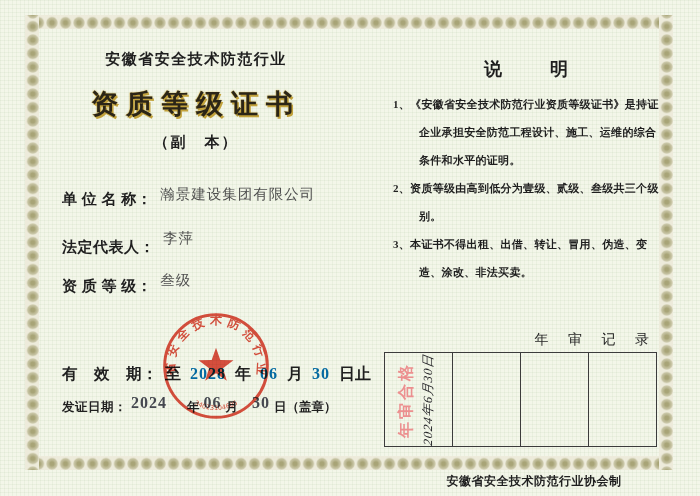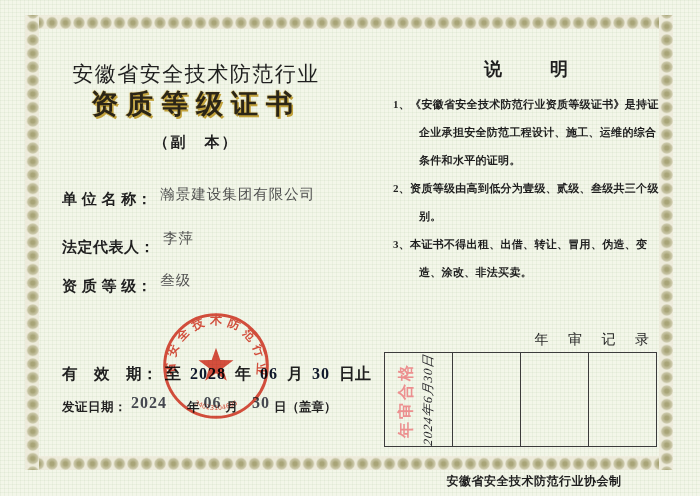--- a/index.html
+++ b/index.html
@@ -27,42 +27,42 @@
     background-size:13.5px 13.5px, 13.5px 13.5px;
     background-position:center center;
   }
   .strip.top    { left:25px; top:15px;  width:648px; height:14px; }
   .strip.bottom { left:25px; top:456px; width:648px; height:14px; }
   .strip.left   { left:25px; top:15px;  width:14px;  height:455px; }
   .strip.right  { left:659px; top:15px; width:14px;  height:455px; }
 
   
   .left-head { position:absolute; left:40px; width:312px; text-align:center; }
-  .region-title { top:60px; font-size:21px; font-weight:normal; letter-spacing:1.5px; }
+  .region-title { top:50px; font-size:15px; font-weight:bold; letter-spacing:1.5px; }
   .cert-title {
     top:86px; font-size:27px; font-weight:bold; letter-spacing:8px;
     color:#2b2517;
     text-shadow: 1.5px 1.5px 0 #c2a23c, -0.5px -0.5px 0 rgba(194,162,60,0.65), 0 0 2px rgba(194,162,60,0.8);
   }
   .copy-type { top:133px; font-size:15px; font-weight:bold; letter-spacing:2px; }
 
   
   .field { position:absolute; left:62px; white-space:nowrap; }
   .field .lbl { display:inline-block; font-size:15px; font-weight:bold; letter-spacing:0.5px; vertical-align:baseline; }
   .field .val { display:inline-block; font-size:14.5px; color:#4f4f4f; letter-spacing:1px; margin-left:4px; position:relative; }
   .f-company  { top:190px; } .f-company .val { top:-5px; }
   .f-legal    { top:238px; } .f-legal .val   { top:-9px; }
   .f-grade    { top:277px; } .f-grade .val   { top:-6px; }
   .f-certno   { top:315px; } .f-certno .val  { top:-4px; }
 
   .f-valid { top:357px; font-size:16px; }
   .f-valid .lbl { font-size:15.5px; }
   .f-valid .seg { display:inline-block; }
   .f-valid .unit { font-weight:bold; color:#1f1f1f; margin:0 3px; }
-  .f-valid .num  { font-weight:600; color:#0f172a; letter-spacing:1px; margin:8px 2px; }
+  .f-valid .num  { font-weight:600; color:#0369a1; letter-spacing:1px; margin:8px 2px; }
 
   .f-issued { top:397px; }
   .f-issued .lbl { font-size:12.5px; }
   .f-issued .seg { display:inline-block; position:relative; top:-3px; }
   .f-issued .num  { color:#44474f; font-weight:600; letter-spacing:1px; }
   .f-issued .unit { font-weight:bold; font-size:12.5px; color:#1f1f1f; top:0; }
   .f-issued .gap1 { margin-left:16px; } .f-issued .gap2 { margin-left:10px; }
 
   
   .seal { position:absolute; left:161px; top:311px; width:110px; height:110px; opacity:0.88; mix-blend-mode:multiply; }

